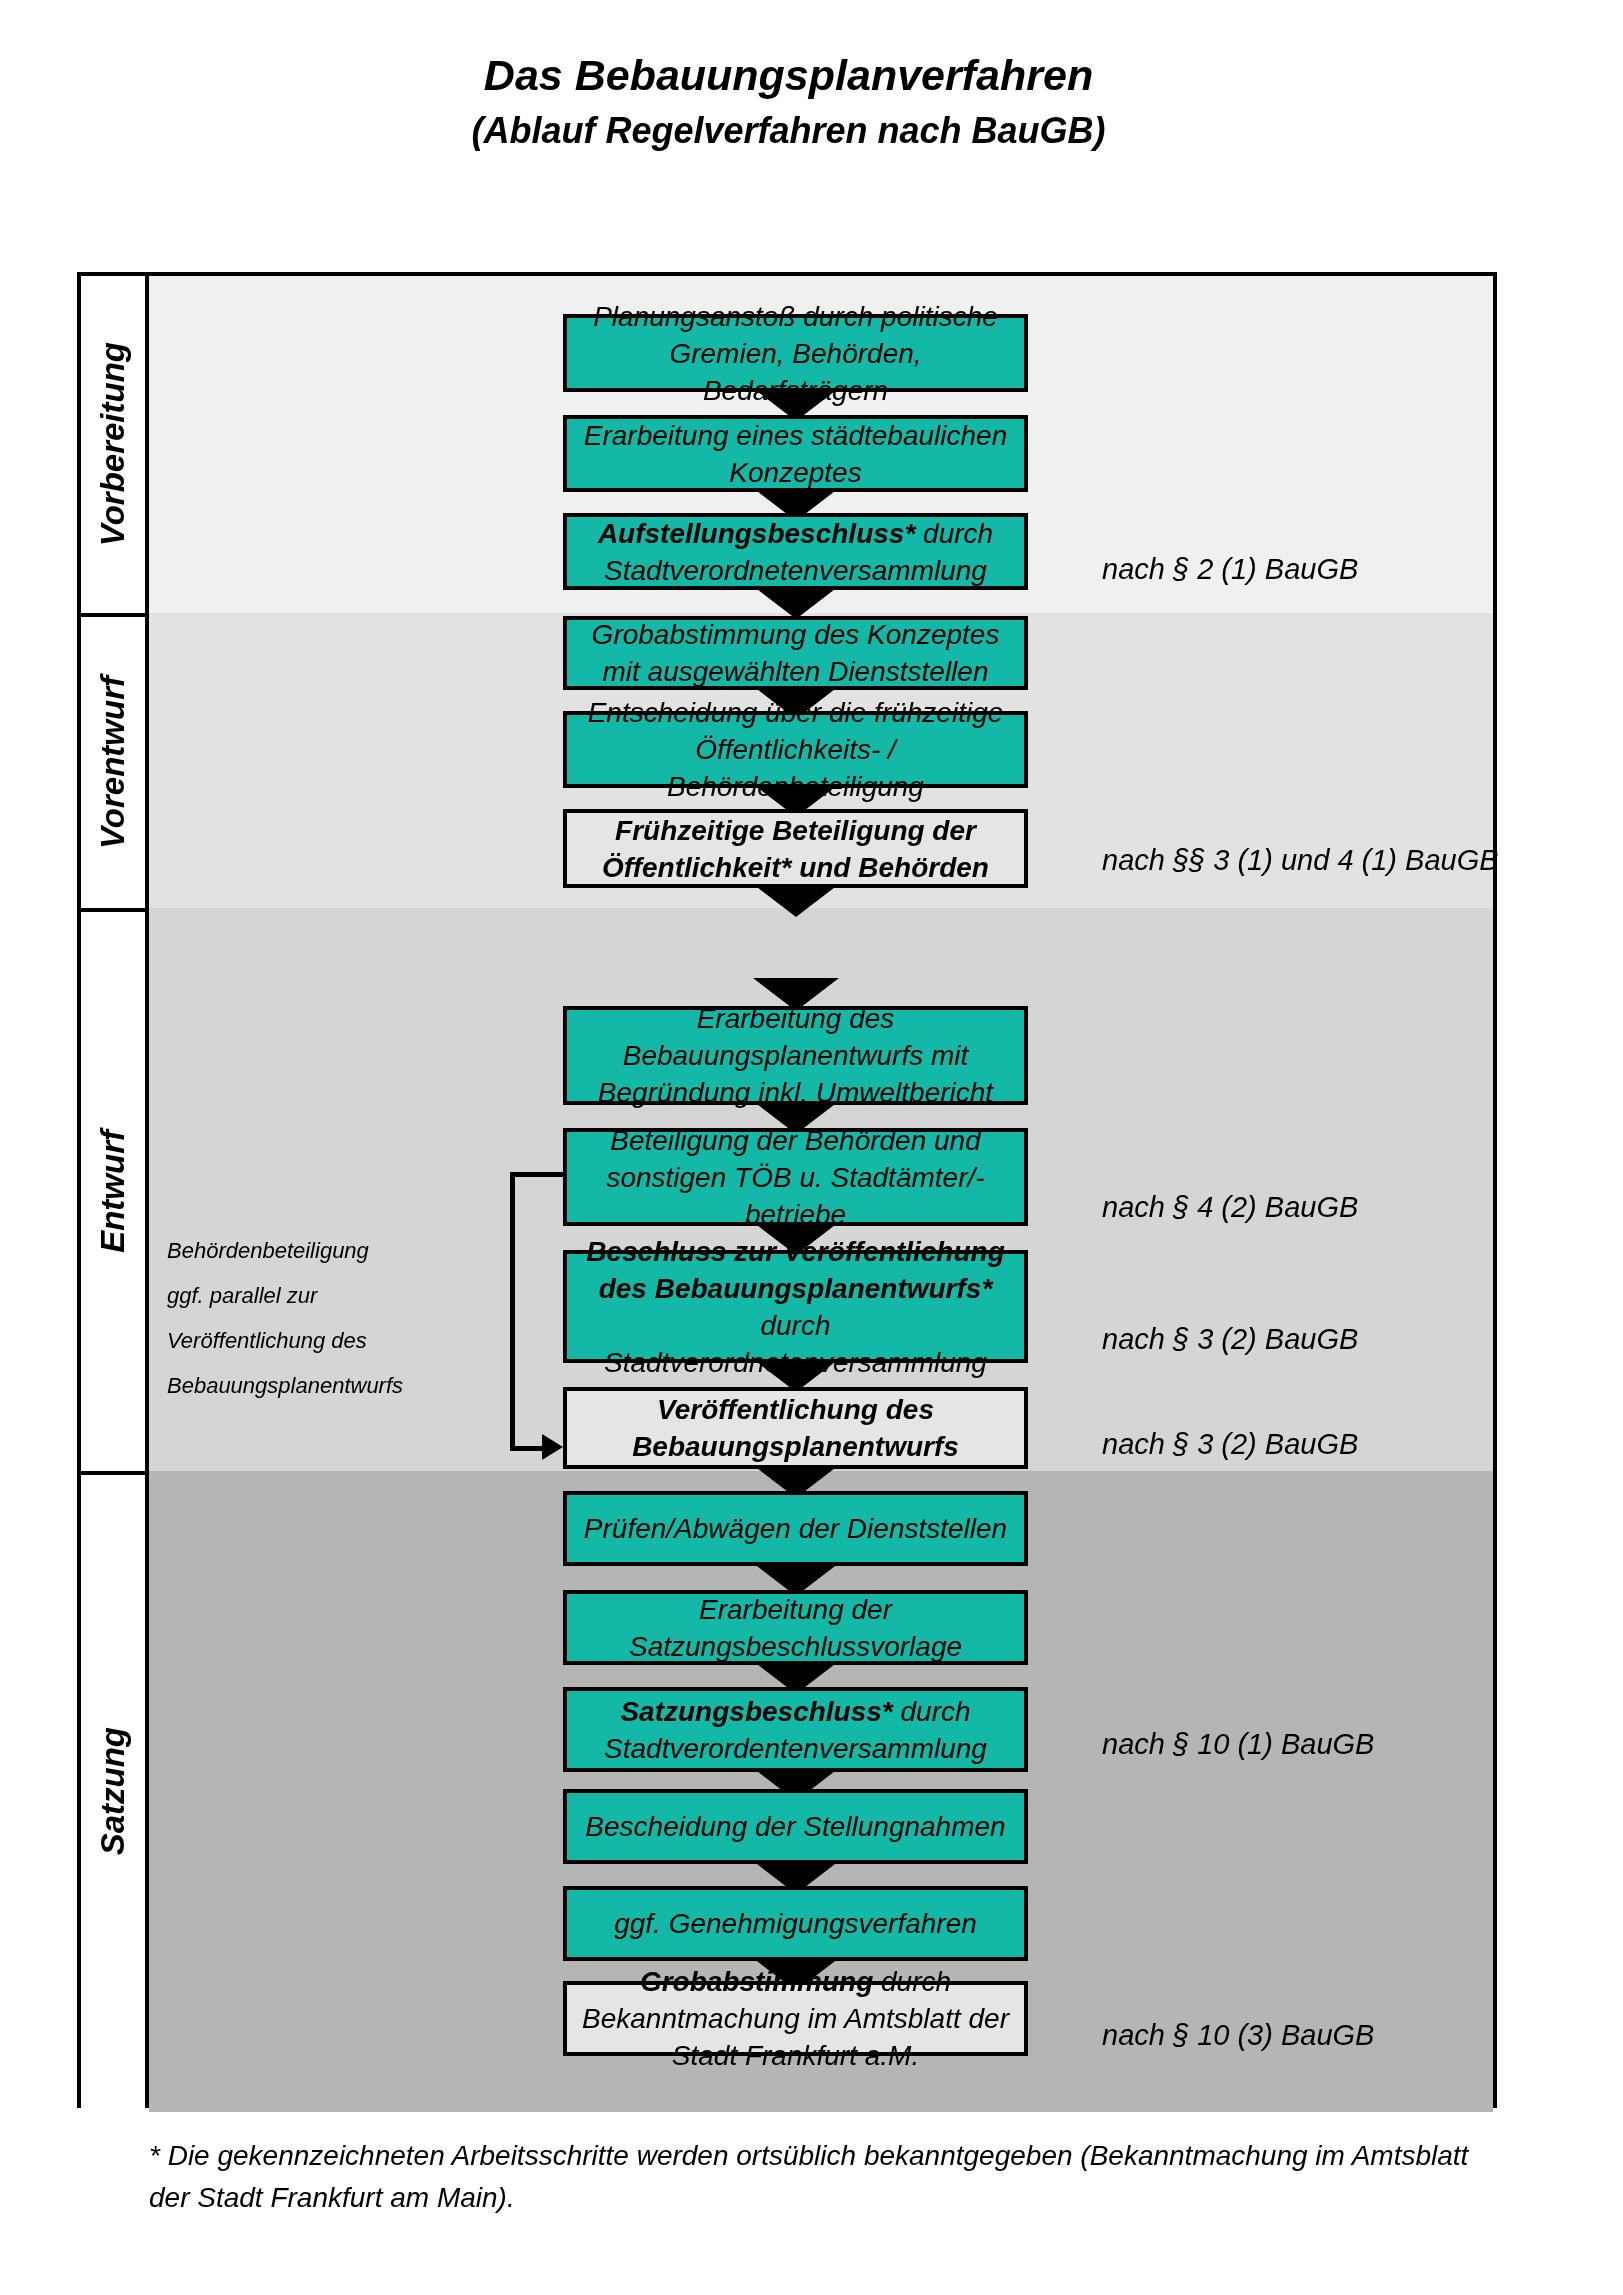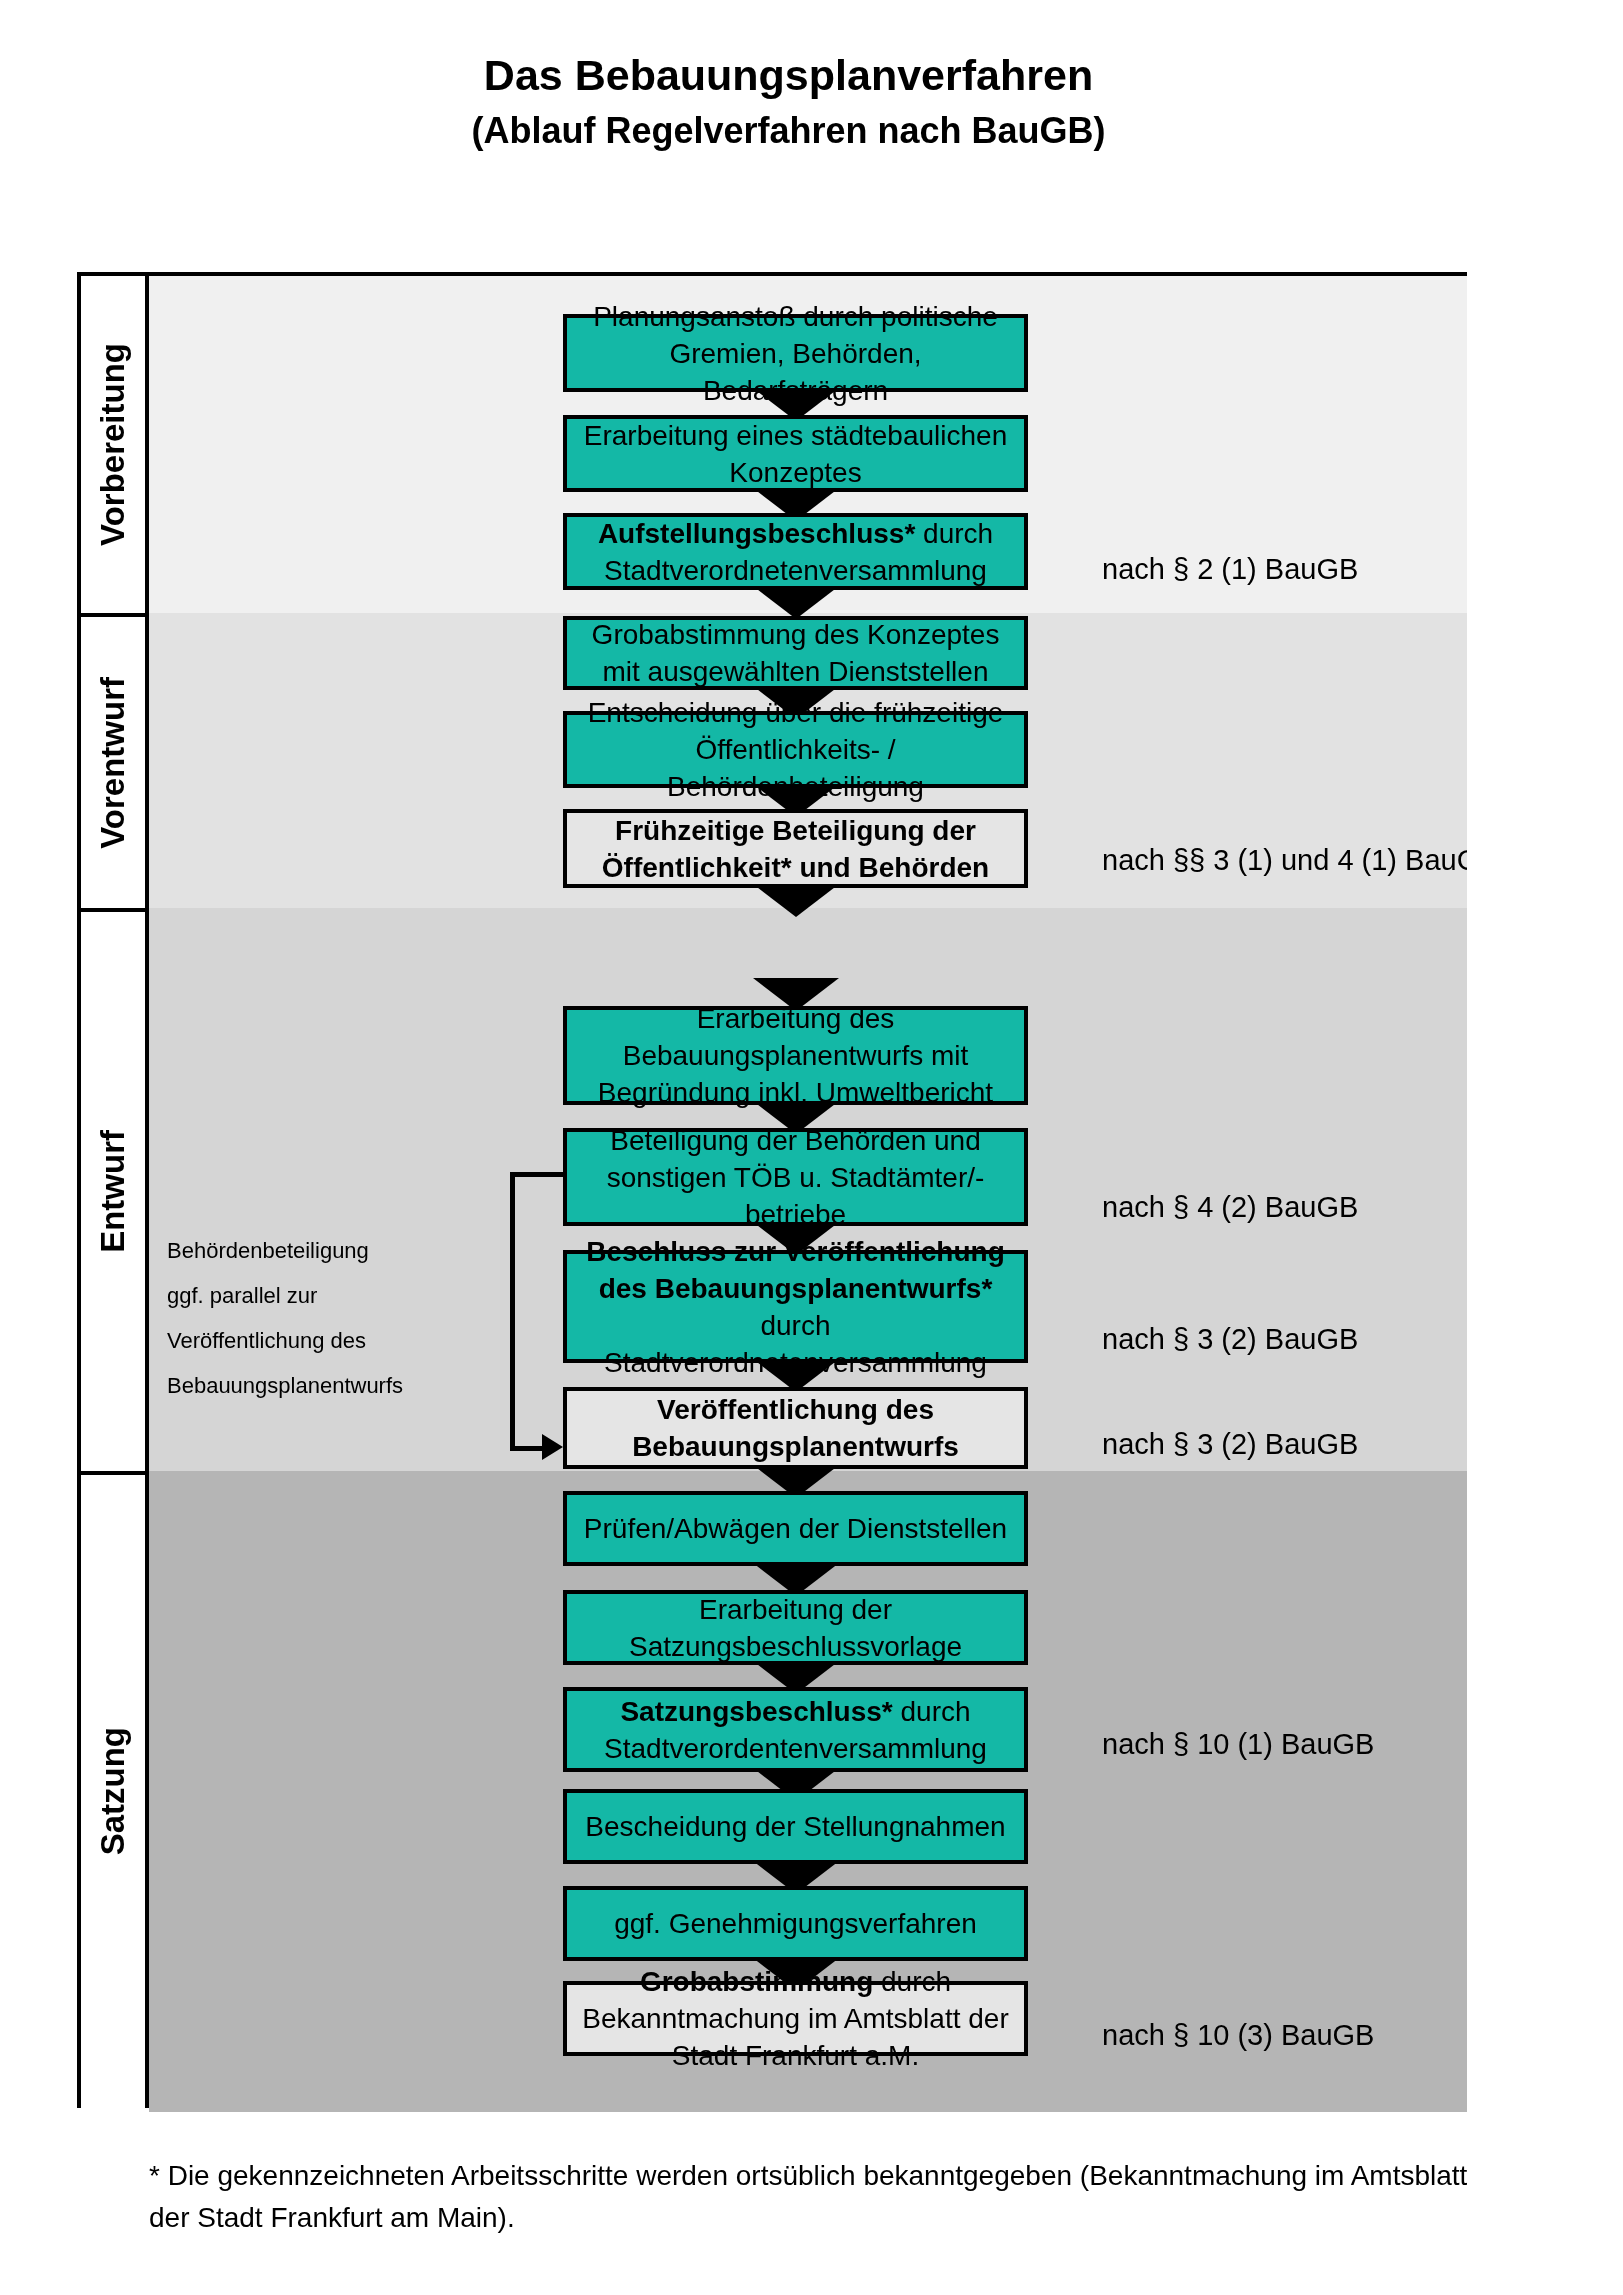--- a/index.html
+++ b/index.html
@@ -1,17 +1,17 @@
 <!DOCTYPE html>
 <html style="font-size:10.5px"><head>
 <meta charset="utf-8">
 <style>
   html,body{margin:0;padding:0;background:#fff;}
-  .page{position:relative;width:1467px;height:2295px;background:#ffffff;
-        font-family:"Liberation Sans","DejaVu Sans",sans-serif;color:#000;overflow:hidden;}
+  .page{position:relative;width:1623px;height:2295px;background:#ffffff;
+        font-family:"Liberation Sans","DejaVu Sans",sans-serif;color:#000;overflow:hidden;font-style:italic;}
   .title{position:absolute;top:51px;left:0;width:1577px;text-align:center;
          font-size:43px;font-weight:bold;letter-spacing:0px;}
   .subtitle{position:absolute;top:110px;left:0;width:1577px;text-align:center;
          font-size:36px;font-weight:bold;}
   .frame{position:absolute;left:77px;top:272px;width:1420px;height:1836px;
          border:4.6px solid #000;box-sizing:border-box;background:#fff;}
   .inner{position:absolute;left:0;top:0;right:0;bottom:0;}
   
   .labelcol{position:absolute;left:0;top:0;width:68px;height:100%;background:#fff;
             border-right:4.6px solid #000;box-sizing:border-box;}
@@ -43,21 +43,21 @@
             font-size:22px;line-height:45px;}
   
   .conn{position:absolute;background:#000;}
   .conn-v{left:429px;top:896px;width:4.6px;height:278px;}
   .conn-h-top{left:429px;top:896px;width:53px;height:4.6px;}
   .conn-h-bot{left:429px;top:1170px;width:36px;height:4.6px;}
   .conn-head{position:absolute;left:461px;top:1158px;width:0;height:0;
              border-top:13.7px solid transparent;border-bottom:13.7px solid transparent;
              border-left:21.6px solid #000;}
   .footnote{position:absolute;left:149px;top:2135px;width:1361px;
-            font-size:28px;line-height:42px;text-align:left;margin-top:20px;}
+            font-size:28px;line-height:42px;text-align:left;}
 </style>
 </head>
 <body>
 
 <div class="page">
 
   <div class="title">Das Bebauungsplanverfahren</div>
   <div class="subtitle">(Ablauf Regelverfahren nach BauGB)</div>
 
   <div class="frame">

